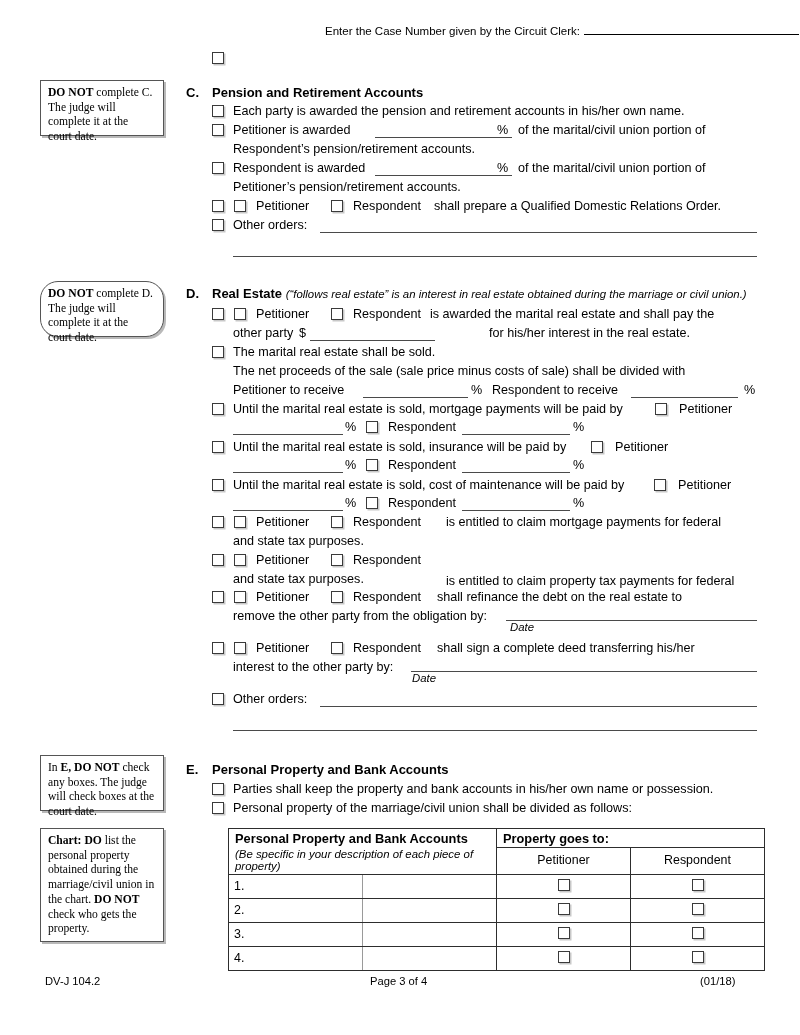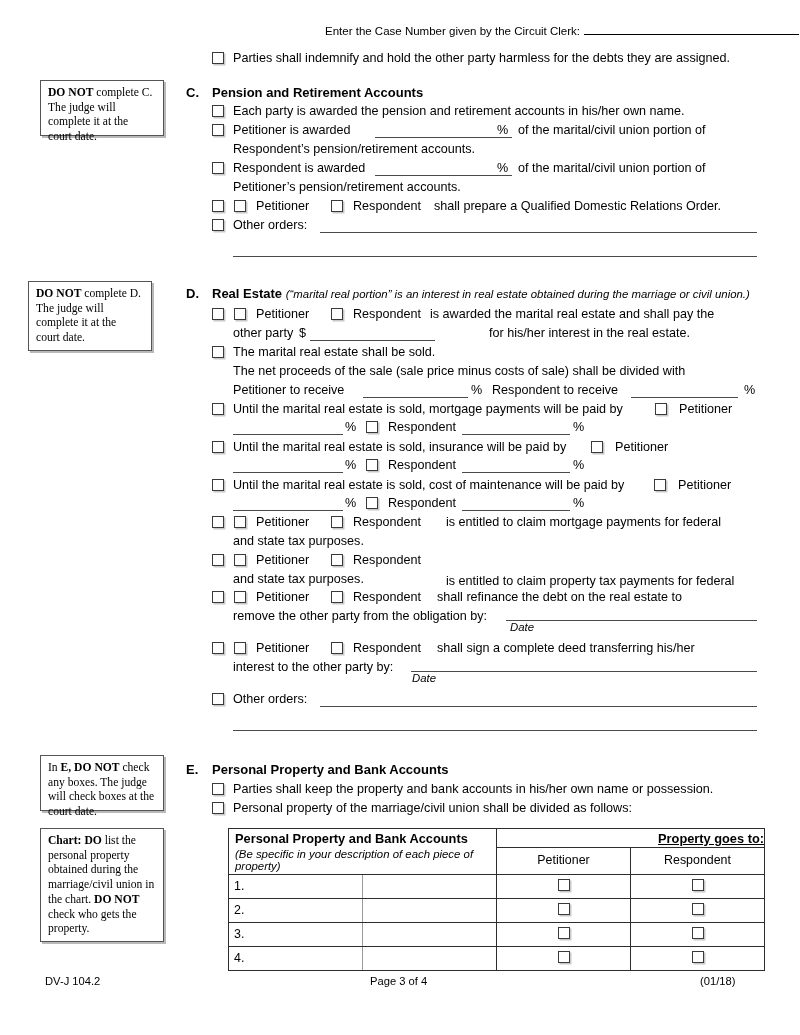--- a/index.html
+++ b/index.html
@@ -123,23 +123,22 @@
   .prop-table .hd-sub {
     font-size: 11.4px;
     font-style: italic;
     text-align: left;
     padding: 0 0 2px 6px;
     border-top: none;
   }
   .prop-table .hd-goes {
     font-size: 12.8px;
     font-weight: bold;
-    text-align: right;
+    text-align: left;
     padding: 2px 0 1px 6px;
-    text-decoration: underline;
   }
   .prop-table .hd-party {
     font-size: 12.4px;
     font-weight: normal;
     text-align: center;
     padding: 1px 0 2px 0;
   }
   .prop-table .num-cell {
     width: 26px;
     font-size: 12.4px;
@@ -177,21 +176,20 @@
 </head>
 <body>
 
 <div class="page">
 
   <div class="case-line">
     <span>Enter the Case Number given by the Circuit Clerk:</span><span class="rule"></span>
   </div>
 
   <div class="cb" style="left:212px; top:52px;"></div>
-  <div class="t" style="left:233px; top:52px;">Parties shall indemnify and hold the other party harmless for the debts they are assigned.</div>
 
   <div class="note-box" style="left:40px; top:80px; width:124px; height:56px;">
     <div><b>DO NOT</b><span> complete C.</span></div>
     <div>The judge will</div>
     <div>complete it at the</div>
     <div>court date.</div>
   </div>
 
   <div class="sec-letter" style="top:85px;">C.</div>
   <div class="sec-title" style="top:85px;">Pension and Retirement Accounts</div>
@@ -218,31 +216,31 @@
   <div class="t" style="left:256px; top:200px;">Petitioner</div>
   <div class="cb" style="left:331px; top:200px;"></div>
   <div class="t" style="left:353px; top:200px;">Respondent</div>
   <div class="t" style="left:434px; top:200px;">shall prepare a Qualified Domestic Relations Order.</div>
 
   <div class="cb" style="left:212px; top:219px;"></div>
   <div class="t" style="left:233px; top:219px;">Other orders:</div>
   <div class="line" style="left:320px; top:232px; width:437px;"></div>
   <div class="line" style="left:233px; top:256px; width:524px;"></div>
 
-  <div class="note-box" style="left:28px; top:281px; width:124px; height:70px;">
+  <div class="note-box" style="left:40px; top:281px; width:124px; height:56px;border-radius:18px;">
     <div><b>DO NOT</b><span> complete D.</span></div>
     <div>The judge will</div>
     <div>complete it at the</div>
     <div>court date.</div>
   </div>
 
   <div class="sec-letter" style="top:286px;">D.</div>
   <div class="sec-title" style="top:286px;">
     <span>Real Estate</span>
-    <span class="paren">(“marital real portion” is an interest in real estate obtained during the marriage or civil union.)</span>
+    <span class="paren">(“follows real estate” is an interest in real estate obtained during the marriage or civil union.)</span>
   </div>
 
   <div class="cb" style="left:212px; top:308px;"></div>
   <div class="cb" style="left:234px; top:308px;"></div>
   <div class="t" style="left:256px; top:308px;">Petitioner</div>
   <div class="cb" style="left:331px; top:308px;"></div>
   <div class="t" style="left:353px; top:308px;">Respondent</div>
   <div class="t" style="left:430px; top:308px;">is awarded the marital real estate and shall pay the</div>
   <div class="t" style="left:233px; top:327px;">other party</div>
   <div class="t" style="left:299px; top:327px;">$</div>

